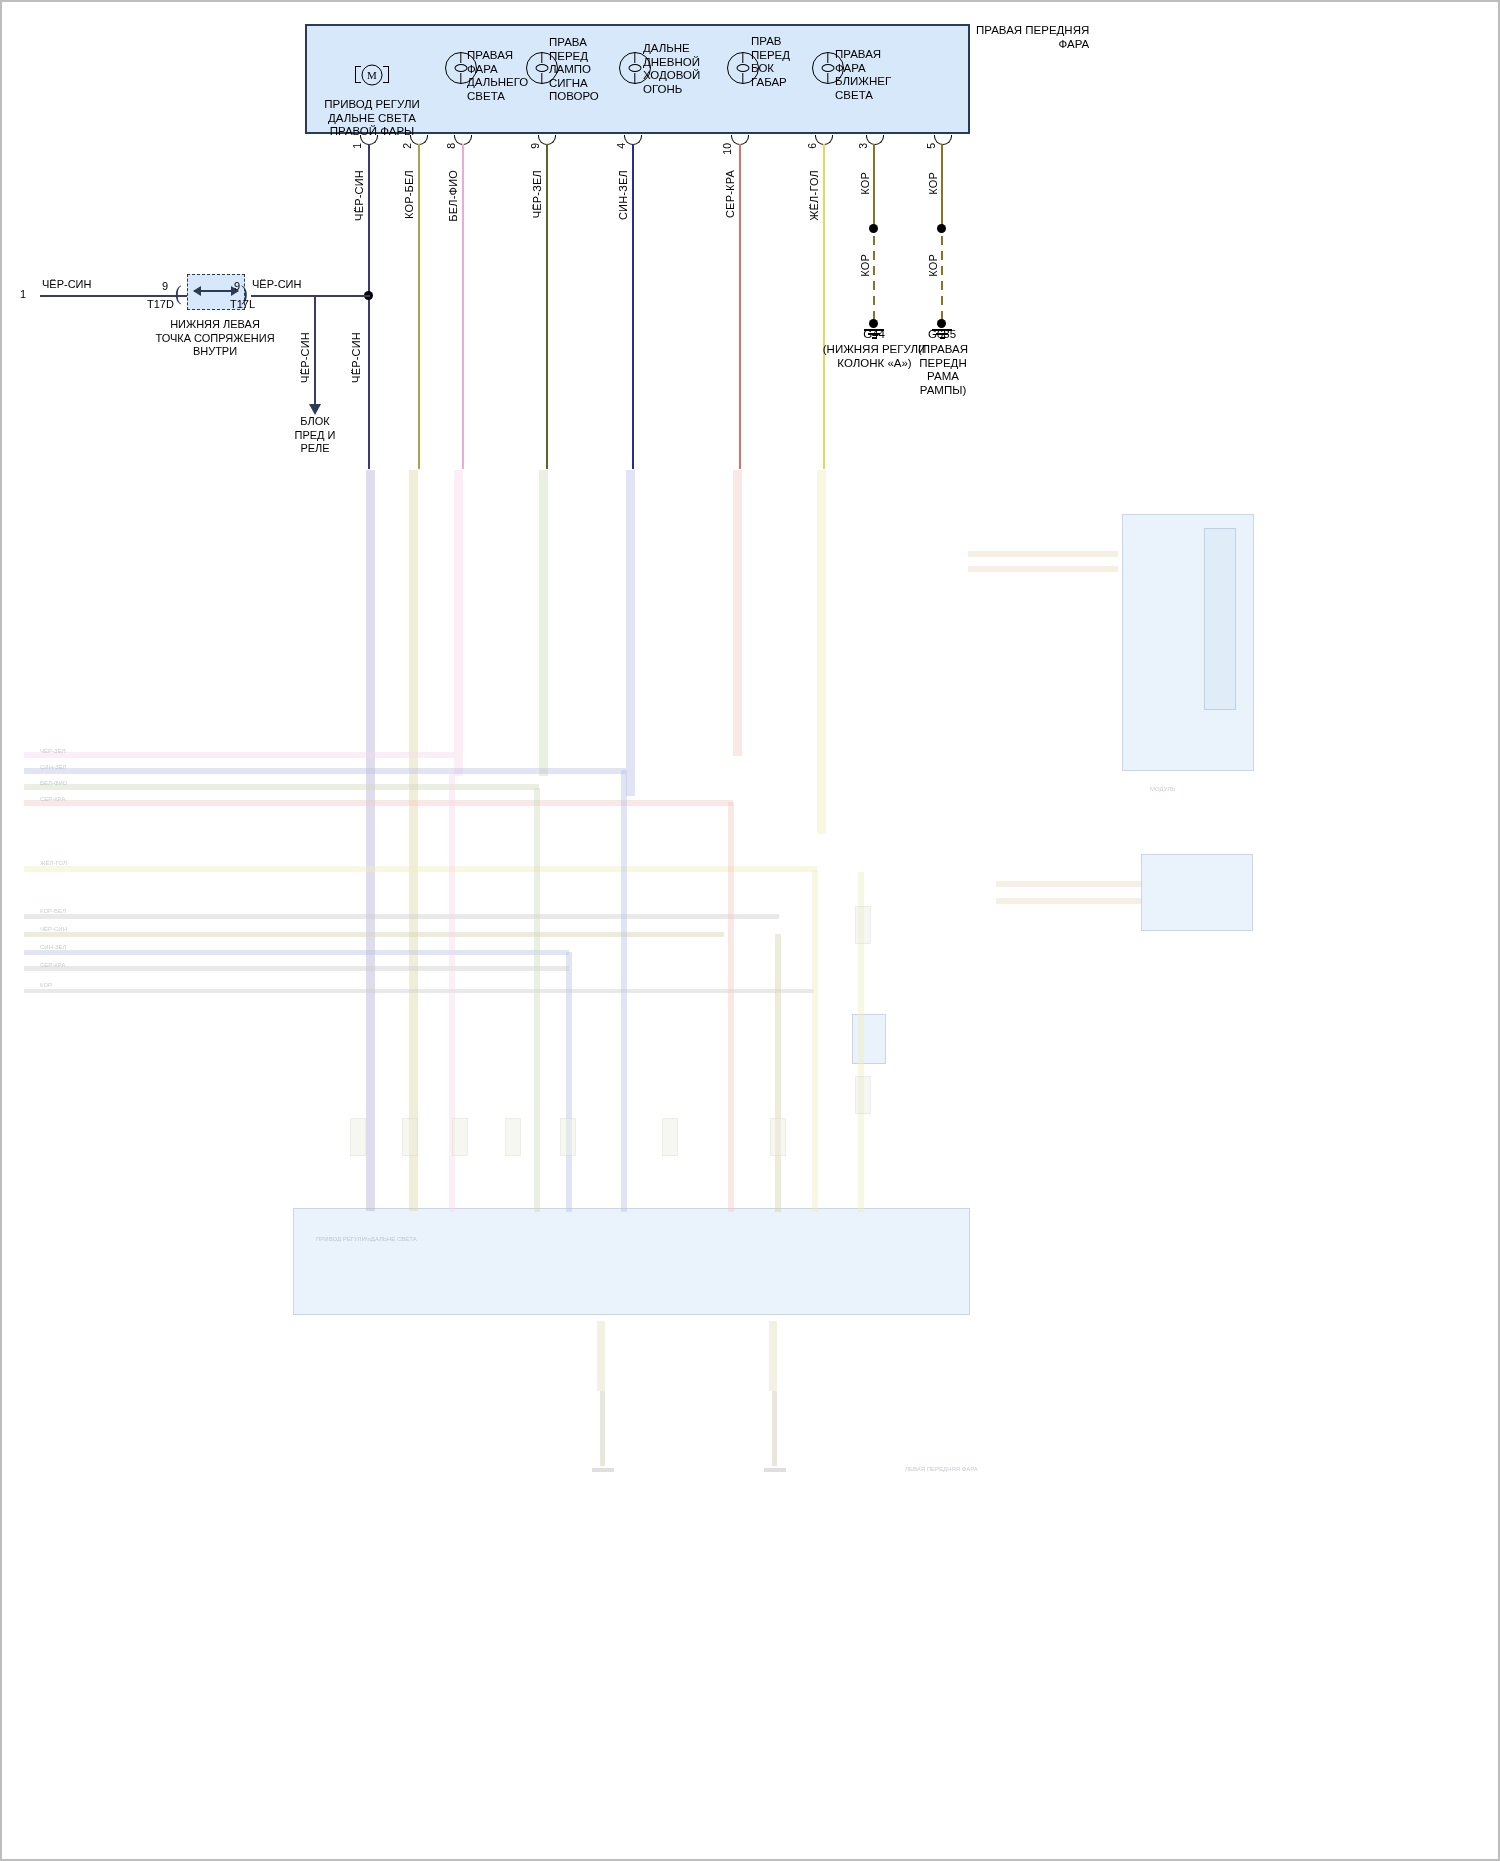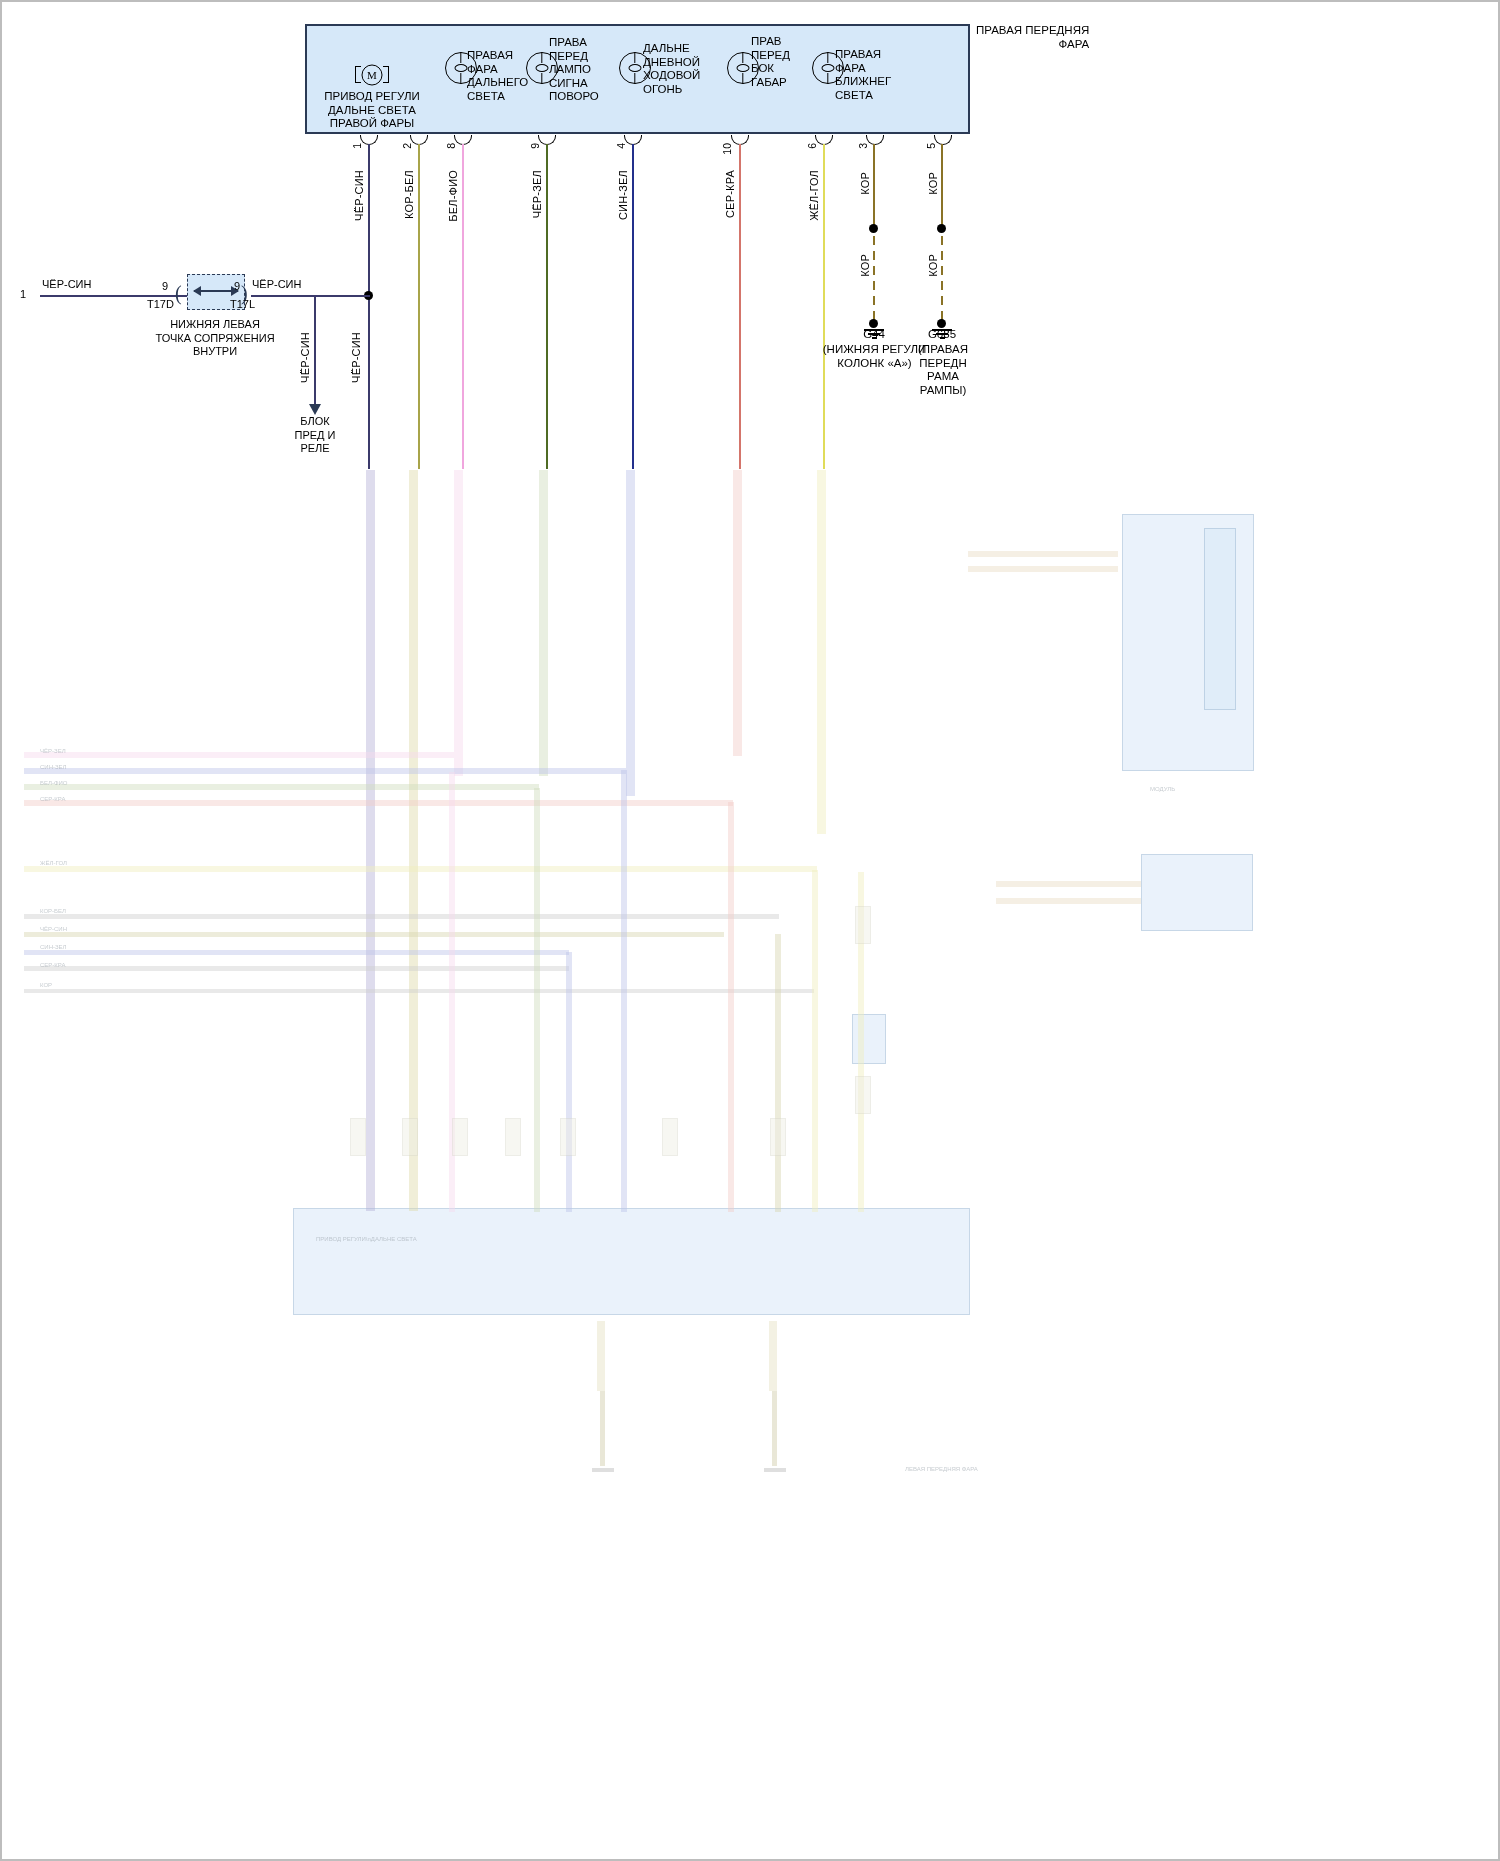--- a/index.html
+++ b/index.html
@@ -150,21 +150,21 @@
 
   <div id="top">
 
     <div class="hdrbox"></div>
 
     <div class="motor" style="left:353px;top:62px;position:absolute;">
       <div class="lb"></div>
         <div class="mc">M</div>
         <div class="rb"></div>
     </div>
-    <div class="comp-center" style="left: 300px; top: 88px; width: 140px; white-space: pre-line; text-align: center;">ПРИВОД РЕГУЛИ
+    <div class="comp-center" style="left: 300px; top: 96px; width: 140px; white-space: pre-line; text-align: center;">ПРИВОД РЕГУЛИ
 ДАЛЬНЕ СВЕТА
 ПРАВОЙ ФАРЫ</div>
 
     <div class="bulb" style="position:absolute;left:443px;top:50px;">
         <i></i>
       </div>
     <div class="comp-center" style="left: 465px; top: 47px; width: 62px; text-align: left; white-space: pre-line;">ПРАВАЯ
 ФАРА
 ДАЛЬНЕГО
 СВЕТА</div>

